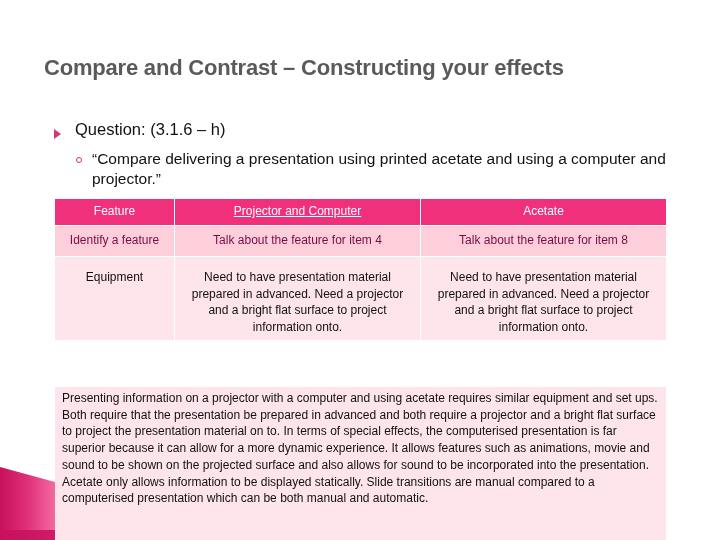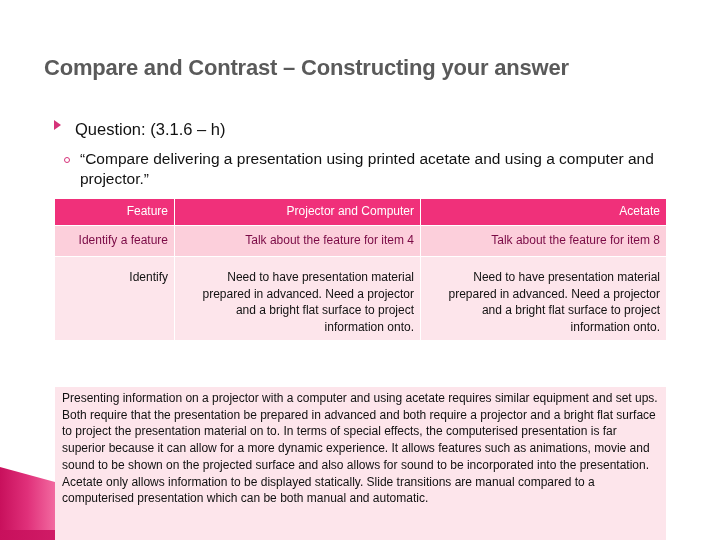--- a/index.html
+++ b/index.html
@@ -23,35 +23,35 @@
       font-weight: bold;
       color: #5a5a5a;
       letter-spacing: -0.2px;
       white-space: nowrap;
     }
     .bullet-1 {
       position: absolute;
       left: 54px;
       top: 120px;
       display: flex;
-      align-items: flex-start;
+      align-items: flex-end;
       font-size: 16.5px;
       color: #111;
     }
     .tri-icon {
       width: 0;
       height: 0;
       border-top: 5px solid transparent;
       border-bottom: 5px solid transparent;
       border-left: 7px solid #d6337a;
       margin-right: 14px;
     }
     .bullet-2 {
       position: absolute;
-      left: 64px;
+      left: 76px;
       top: 149px;
       width: 610px;
       display: flex;
       font-size: 15.5px;
       line-height: 20px;
       color: #111;
     }
     .circ-icon {
       width: 4px;
       height: 4px;
@@ -71,26 +71,26 @@
       top: 199px;
       width: 611px;
       border-collapse: collapse;
       font-size: 12px;
       line-height: 16.7px;
     }
     .table td, .table th {
       border-right: 1px solid #ffffff;
       border-bottom: 1px solid #ffffff;
       vertical-align: top;
-      text-align: right;
+      text-align: center;
       padding: 12px 6px 4px 6px;
     }
     .table th:last-child, .table td:last-child { border-right: none; }
     .col1 { width: 107px; }
-    .col2 { width: 233px; }
+    .col2 { width: 233px; text-decoration: underline; }
     .col3 { width: 233px; margin-top: 28px; }
     .hdr th {
       background: #f0307a;
       color: #ffffff;
       font-weight: normal;
       height: 18px;
       padding-top: 4px;
     }
     .row-italic td {
       background: #fccfdb;
@@ -127,21 +127,21 @@
       left: 0;
       bottom: 0;
       width: 720px;
       height: 90px;
       z-index: 1;
     }
   </style>
 </head>
 <body>
 
-<div class="slide-title">Compare and Contrast – Constructing your answer</div>
+<div class="slide-title">Compare and Contrast – Constructing your effects</div>
 
 <div class="bullet-1">
   <span class="tri-icon"></span>
   <span>Question: (3.1.6 – h)</span>
 </div>
 
 <div class="bullet-2">
   <span class="circ-icon"></span>
   <span class="q-text">“Compare delivering a presentation using printed acetate and using a computer and projector.”</span>
 </div>
@@ -152,21 +152,21 @@
     <th class="col1">Feature</th>
     <th class="col2">Projector and Computer</th>
     <th class="col3">Acetate</th>
   </tr>
   <tr class="row-italic">
     <td>Identify a feature</td>
     <td>Talk about the feature for item 4</td>
     <td>Talk about the feature for item 8</td>
   </tr>
   <tr class="row-light">
-    <td>Identify</td>
+    <td>Equipment</td>
     <td>Need to have presentation material prepared in advanced.  Need a projector and a bright flat surface to project information onto.</td>
     <td>Need to have presentation material prepared in advanced.  Need a projector and a bright flat surface to project information onto.</td>
   </tr>
 </tbody>
   </table>
 
 <div class="summary">Presenting information on a projector with a computer and using acetate requires similar equipment and set ups.  Both require that the presentation be prepared in advanced and both require a projector and a bright flat surface to project the presentation material on to.  In terms of special effects, the computerised presentation is far superior because it can allow for a more dynamic experience.  It allows features such as animations, movie and sound to be shown on the projected surface and also allows for sound to be incorporated into the presentation.  Acetate only allows information to be displayed statically.  Slide transitions are manual compared to a computerised presentation which can be both manual and automatic.</div>
 
 <svg class="swoosh" viewBox="0 0 720 90" preserveAspectRatio="none">
   <defs>

